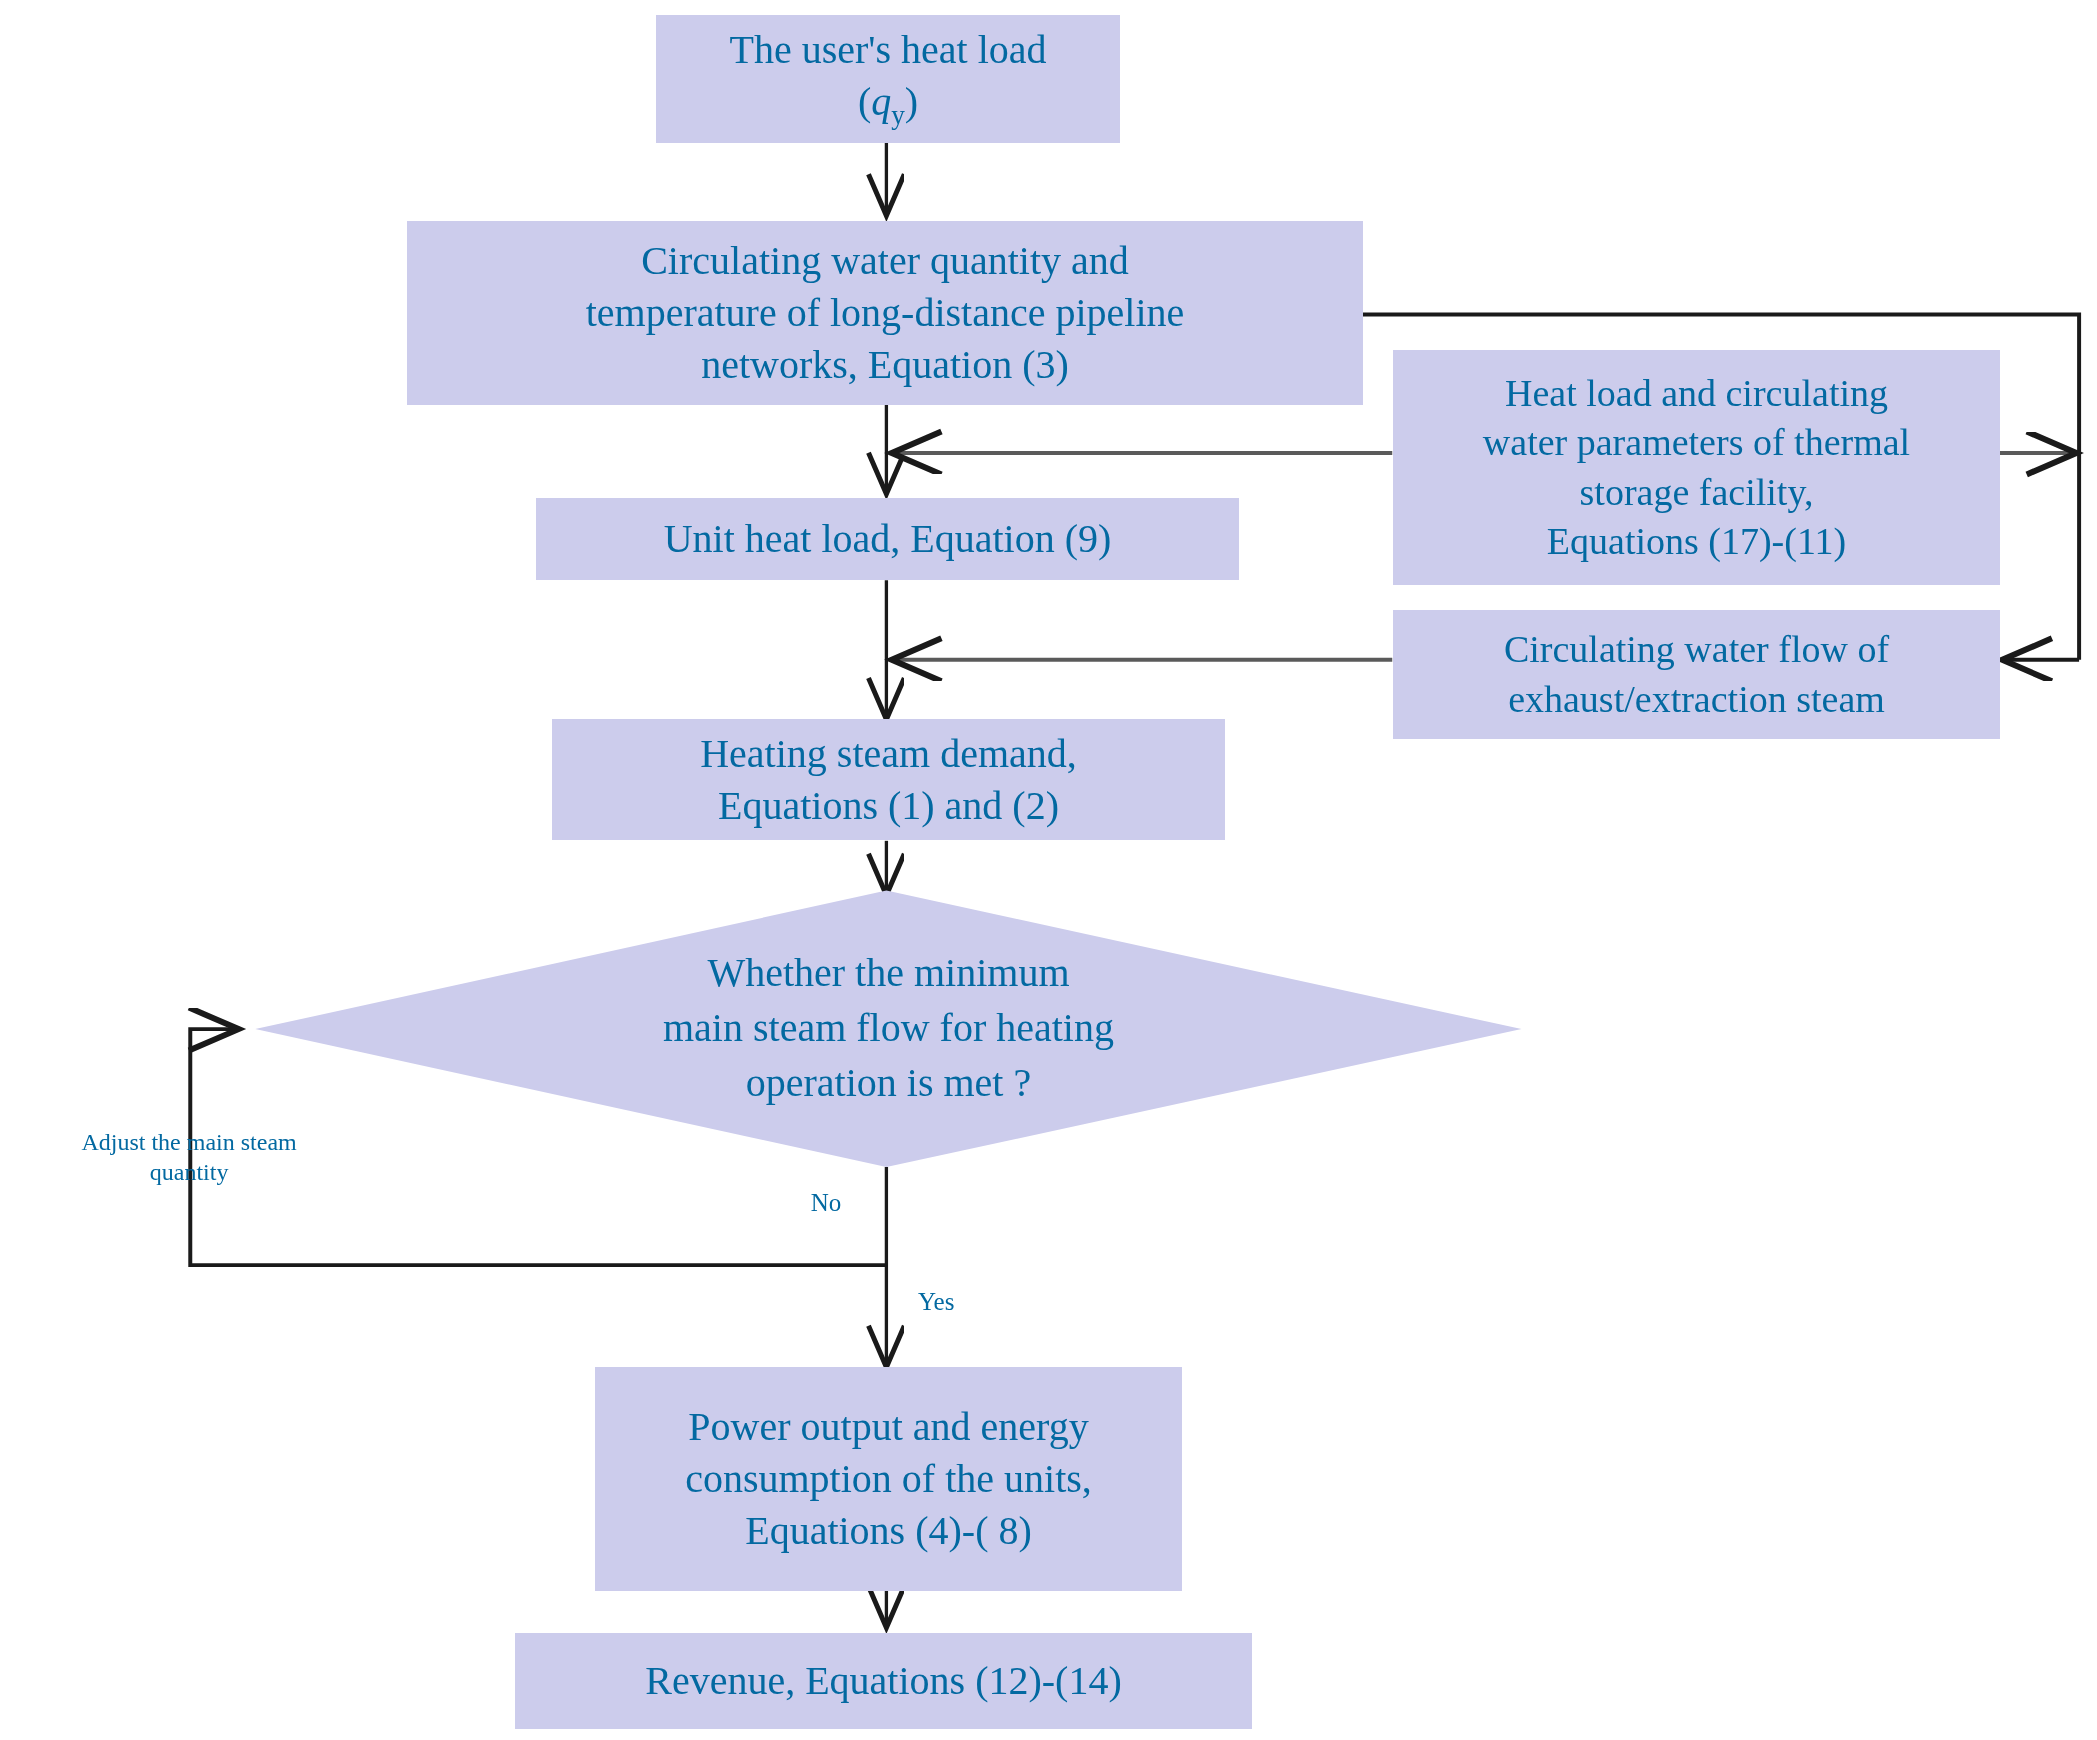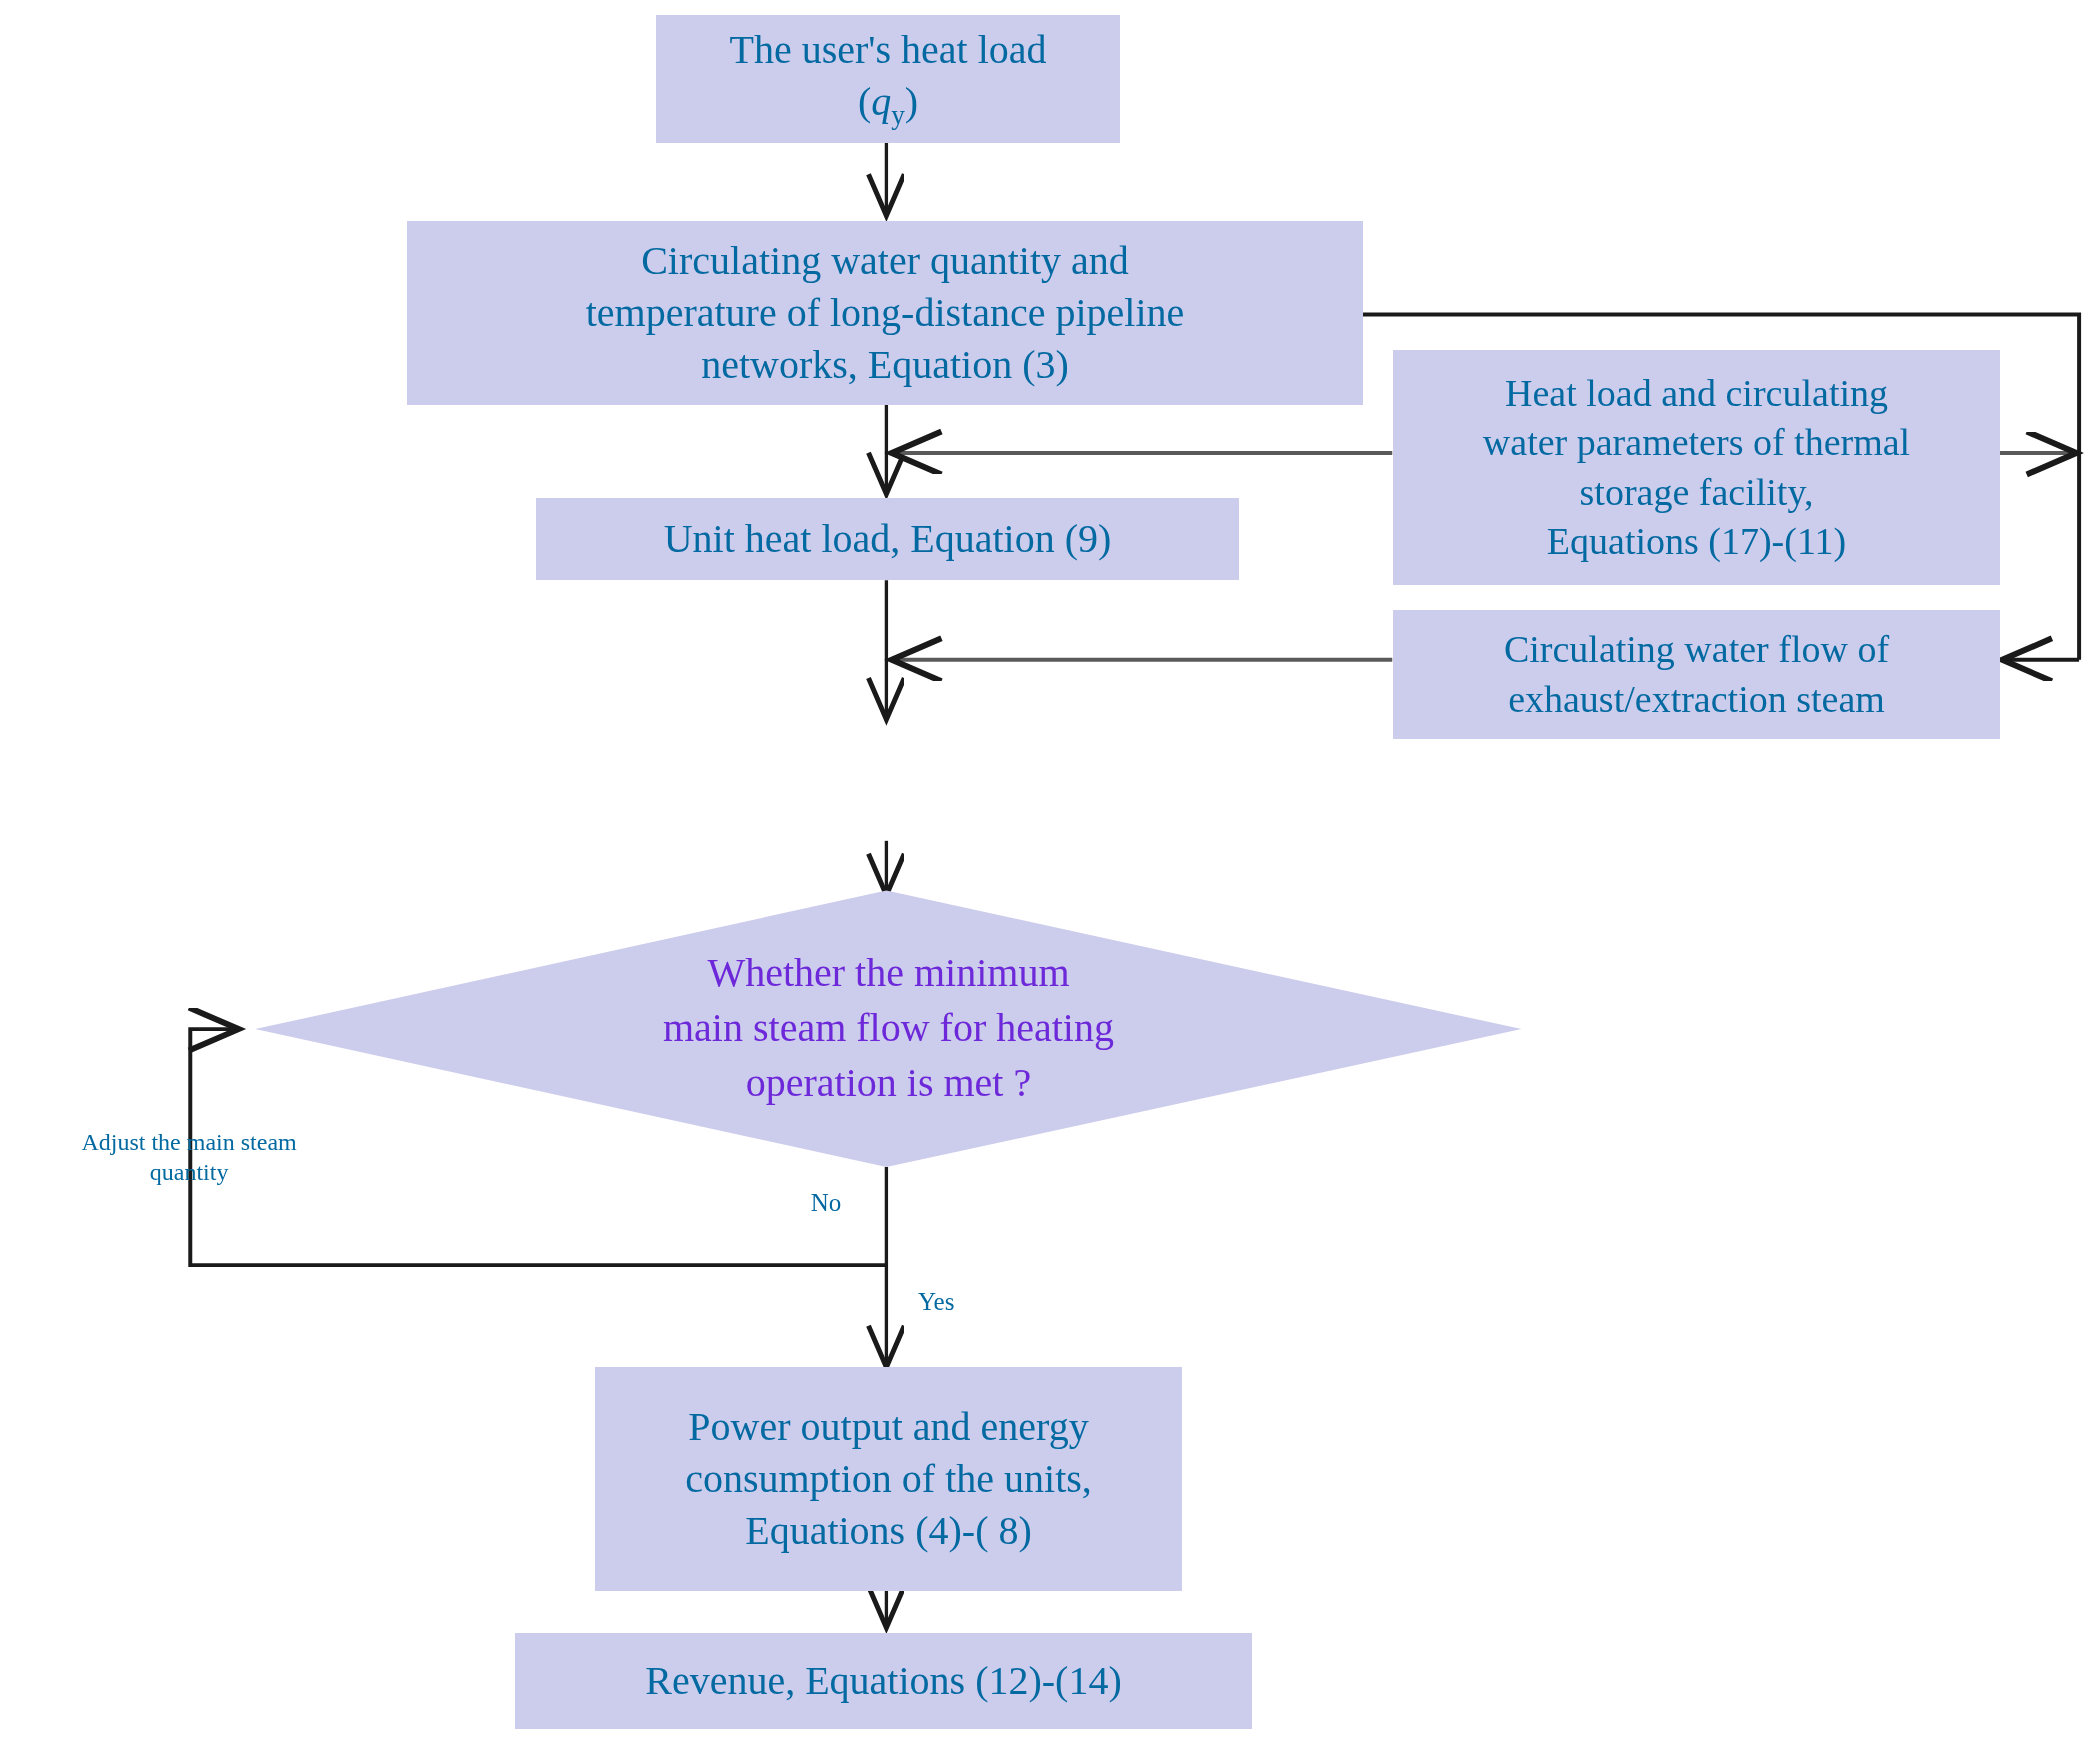--- a/index.html
+++ b/index.html
@@ -40,21 +40,21 @@
     display: block;
     width: 100%;
     white-space: pre-line;
   }
   .diamond-text {
     position: absolute;
     display: flex;
     align-items: center;
     justify-content: center;
     text-align: center;
-    color: #6d28d9;
+    color: #0369a1;
     line-height: 1.38;
     white-space: pre-line;
     pointer-events: none;
   }
   .edge-label {
     position: absolute;
     color: #0369a1;
     font-family: "Liberation Serif", "DejaVu Serif", serif;
     white-space: pre-line;
     text-align: center;
@@ -125,20 +125,24 @@
 
   <div class="node-box f60" style="left:536px; top:498px; width:703px; height:82px;">
     <span class="node-text">Unit heat load, Equation (9)</span>
   </div>
 
   <div class="node-box f58" style="left:1393px; top:610px; width:607px; height:129px;">
     <span class="node-text">Circulating water flow of
 exhaust/extraction steam</span>
   </div>
 
+  <div class="node-box f60" style="left:552px; top:719px; width:673px; height:121px;">
+    <span class="node-text">Heating steam demand,
+Equations (1) and (2)</span>
+  </div>
 
   <div class="diamond-text f60" style="left:557px; top:928px; width:663px; height:199px;">
     <span class="node-text">Whether the minimum
 main steam flow for heating
 operation is met ?</span>
   </div>
 
   <div class="node-box f60" style="left:595px; top:1367px; width:587px; height:224px;">
     <span class="node-text">Power output and energy
 consumption of the units,

